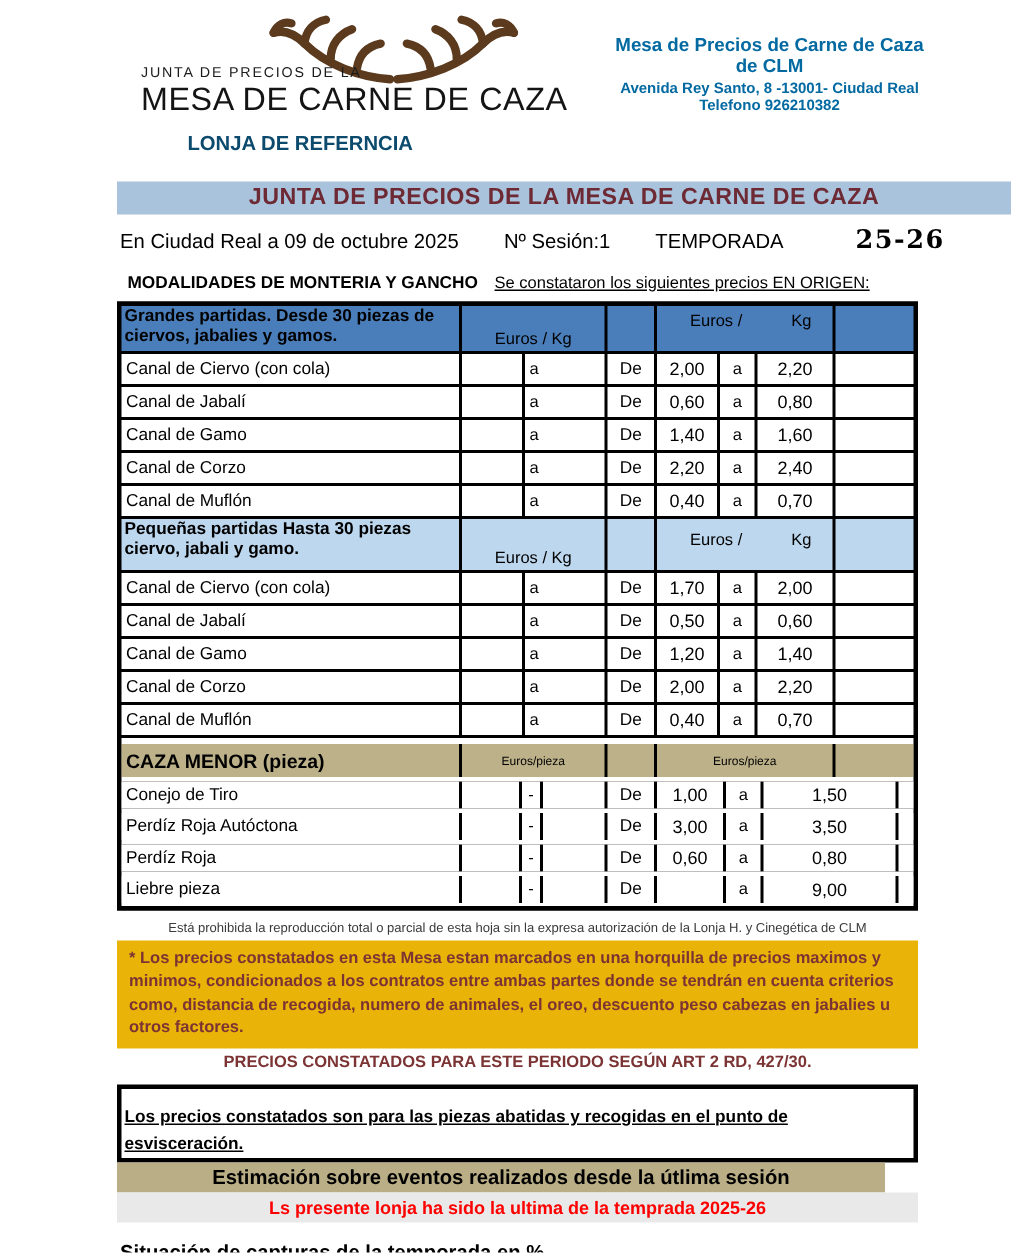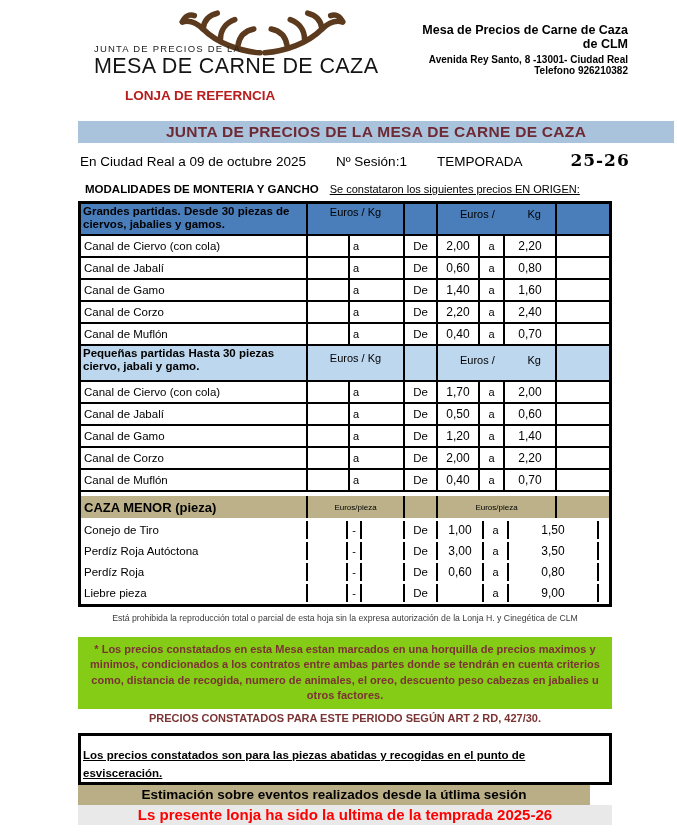--- a/index.html
+++ b/index.html
@@ -7,27 +7,27 @@
   body {
     width: 677px; height: 835px; position: relative; overflow: hidden;
     font-family: "Liberation Sans", sans-serif; color: #000;
   }
   
   .header-row { display: flex; margin-top: 10px; height: 76px; }
   .logo-block { position: relative; width: 318px; margin-left: 58px; height: 76px; }
   .antlers { position: absolute; left: 102px; top: 0; width: 205px; height: 46px; }
   .logo-top { position: absolute; left: 36px; top: 33px; font-size: 9.5px; letter-spacing: 1.2px; color: #1c1c1c; white-space: nowrap; }
   .logo-main { position: absolute; left: 36px; top: 44px; font-size: 21.5px; letter-spacing: 0.4px; color: #141414; white-space: nowrap; }
-  .org-block { width: 230px; margin-left: 22px; padding-top: 13px; text-align: right; color: #000000; font-weight: bold; }
+  .org-block { width: 230px; margin-left: 22px; padding-top: 13px; text-align: center; color: #0369a1; font-weight: bold; }
   .org-l1 { font-size: 12.5px; }
   .org-l2 { font-size: 12.5px; }
   .org-l3 { font-size: 10px; margin-top: 3px; }
   .org-l4 { font-size: 10px; }
   
-  .lonja { margin: 2px 0 16px 125px; color: #b91c1c; font-weight: bold; font-size: 13.5px; height: 17px; }
+  .lonja { margin: 2px 0 16px 125px; color: #0c4a6e; font-weight: bold; font-size: 13.5px; height: 17px; }
   .banner { margin: 1px 0 0 78px; width: 596px; height: 22px; line-height: 22px; background: #a9c3dc;
             color: #6e2a34; font-weight: bold; font-size: 15.5px; text-align: center; letter-spacing: 0.3px; }
   .session { margin: 7px 0 0 80px; height: 20px; display: flex; align-items: baseline; font-size: 13.5px; }
   .session .sess-no { margin-left: 30px; }
   .session .temp-lab { margin-left: 30px; }
   .session .temp-val { margin-left: 48px; font-family: "DejaVu Serif", serif; font-weight: bold; font-size: 17px; letter-spacing: 1px; }
   .intro { margin: 13px 0 2px 85px; font-size: 11px; height: 16px; white-space: nowrap; }
   .intro .b { font-weight: bold; font-size: 11.5px; }
   .intro .u { margin-left: 8px; text-decoration: underline; }
   
@@ -40,48 +40,48 @@
   .trow-h { height: 20px; }
   .trow-h .cell { background: #f6bb8c; }
   .t-title { font-weight: bold; font-size: 13.5px; padding-left: 3px; }
   .t-small { justify-content: center; font-size: 8px; }
   .t-dif { justify-content: center; font-size: 12.5px; }
   .trow-sub .cell { background: #4a7ebb; }
   .trow-sub { height: 30px; }
   .trow-sub2 { height: 34px; }
   .trow-sub2 .cell { background: #bdd7ee; }
   .sub-title { font-weight: bold; font-size: 11.5px; line-height: 1.15; padding: 1px 2px; align-items: flex-start; display: block; }
-  .unit-prev { justify-content: center; align-items: flex-end; font-size: 11px; padding-bottom: 16px; }
+  .unit-prev { justify-content: center; align-items: flex-end; font-size: 11px; padding-bottom: 2px; }
   .unit-curr { align-items: flex-end; font-size: 11px; padding: 0 14px 14px 22px; justify-content: space-between; }
   .trow-d { height: 20px; }
   .c-name { padding-left: 3px; font-size: 11.5px; }
   .c-aleft { padding-left: 3px; font-size: 11px; }
   .c-de { justify-content: center; font-size: 11.5px; }
   .c-val { justify-content: center; font-size: 12px; }
   .c-amid { justify-content: center; font-size: 11px; }
   
   .menor-wrap { background: #fff; padding: 4px 0 2px; display: flex; flex-direction: column; gap: 3px; }
   .trow-mh { height: 22px; }
   .trow-mh .cell { background: #bcb189; }
   .mh-title { font-weight: bold; font-size: 13px; padding-left: 3px; }
   .cols-menor { grid-template-columns: 225px 38px 12px 41px 31px 44px 23px 88px 10px; }
   .trow-m { height: 18px; }
   .c-dash { justify-content: center; font-size: 11px; }
   .c-fill { background: #fff; }
   
   .copyright { margin: 6px 0 0 78px; width: 534px; text-align: center; font-size: 8.7px; color: #3a3a3a; height: 11px; }
-  .note-box { margin: 13px 0 0 78px; width: 534px; background: #84cc16; color: #7b3333; font-weight: bold;
-              font-size: 11px; text-align: center; padding: 5px 8px; line-height: 1.4; }
+  .note-box { margin: 3px 0 0 78px; width: 534px; background: #eab308; color: #7b3333; font-weight: bold;
+              font-size: 11px; text-align: left; padding: 5px 8px; line-height: 1.4; }
   .precios-line { margin: 3px 0 0 78px; width: 534px; text-align: center; color: #7b3333; font-weight: bold; font-size: 11px; height: 15px; }
   .evis-box { margin: 6px 0 0 78px; width: 534px; border: 3px solid #000; padding: 9px 2px 1px; }
   .evis-box span { font-weight: bold; font-size: 11.5px; text-decoration: underline; }
   .estim-bar { margin-left: 78px; width: 512px; height: 20px; line-height: 20px; background: #b9ae85;
                font-weight: bold; font-size: 13.5px; text-align: center; }
   .ultima-bar { margin-left: 78px; width: 534px; height: 20px; line-height: 20px; background: #e9e9e9;
-                color: #fe0000; font-weight: bold; font-size: 15px; text-align: center; }
+                color: #fe0000; font-weight: bold; font-size: 12px; text-align: center; }
   .situacion { margin: 12px 0 0 80px; font-weight: bold; font-size: 13.5px; height: 17px; }
   
   .capturas { margin: 10px 0 0 115px; width: 480px; }
   .cap-head { display: flex; margin-left: 259px; }
   .cap-hcell { border: 2px solid #000; font-weight: bold; font-size: 11.5px; padding: 1px 3px; height: 19px; }
   .cap-h1 { width: 110px; background: #d9e5f1; }
   .cap-h2 { width: 108px; background: #e4dcec; margin-left: -2px; }
 </style>
 </head>
 <body>

